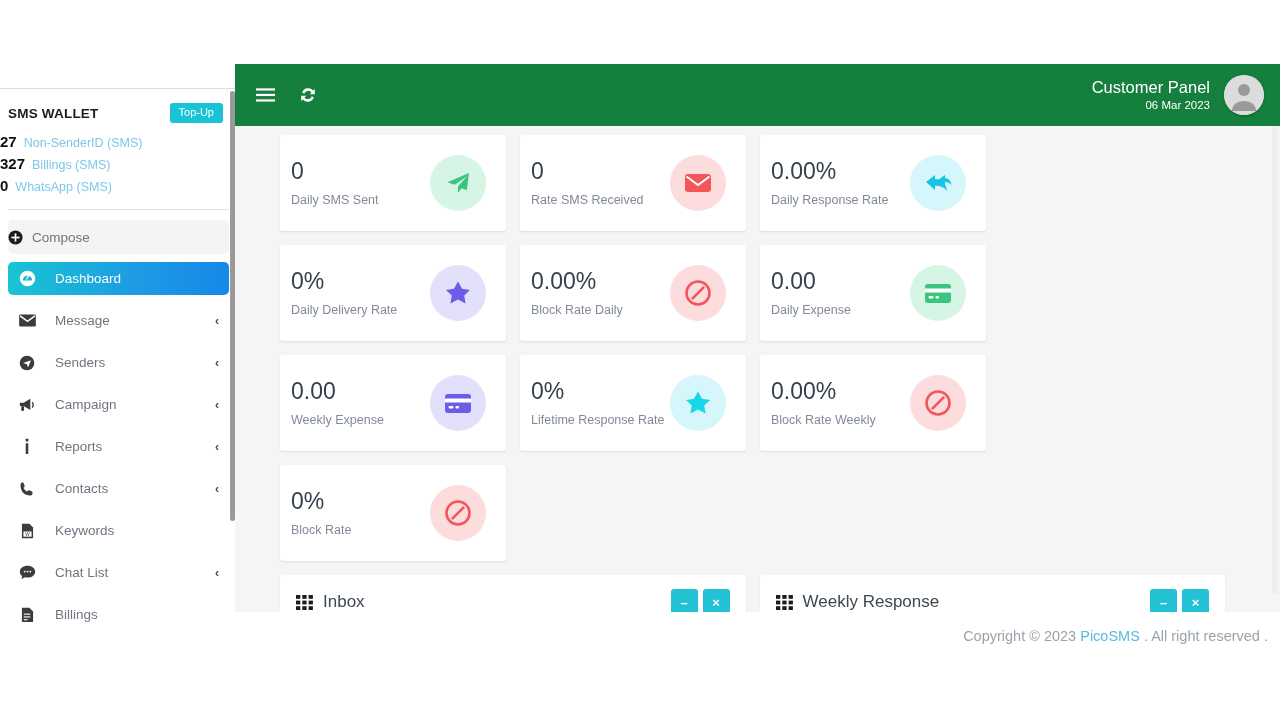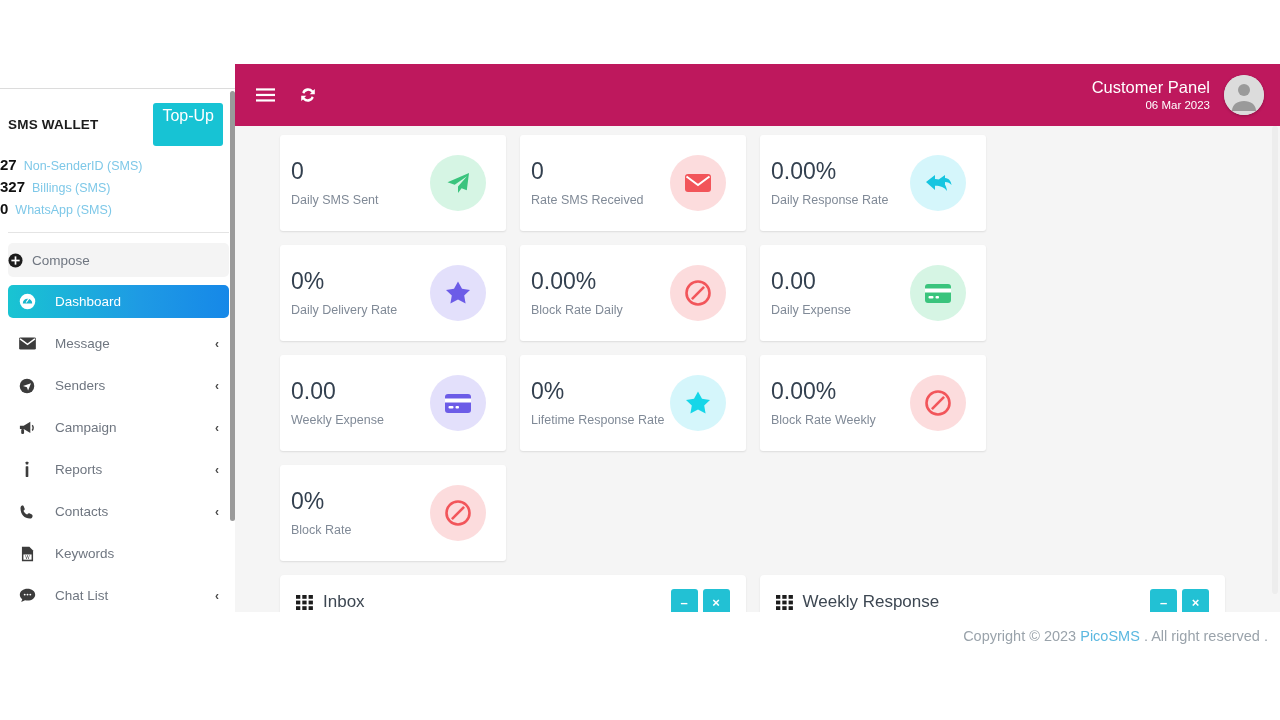--- a/index.html
+++ b/index.html
@@ -21,22 +21,22 @@
   }
   .wallet-head {
     display: flex; align-items: center; justify-content: space-between;
     padding: 14px 14px 8px 8px;
   }
   .wallet-title {
     font-size: 13.5px; font-weight: bold; color: #1c1c1c;
     letter-spacing: .2px;
   }
   .topup-btn {
-    background: #17c3d4; color: #fff; font-size: 16px;
-    padding: 3px 9px 21px; border-radius: 3px; border: none;
+    background: #17c3d4; color: #fff; font-size: 11px;
+    padding: 3px 9px 4px; border-radius: 3px; border: none;
     font-family: "Liberation Sans", sans-serif; cursor: pointer;
     line-height: 1.2;
   }
   .wallet-rows { padding: 0 0 10px; }
   .wallet-row {
     display: flex; align-items: baseline; gap: 7px;
     padding: 2px 0 3px;
   }
   .wallet-num { font-size: 15px; font-weight: bold; color: #111; }
   .wallet-label { font-size: 12.5px; color: #7ec8e8; }
@@ -74,21 +74,21 @@
   }
 
   .sb-scroll {
     position: absolute; right: 2px; top: 2px; width: 5px; height: 430px;
     background: #9a9a9a; border-radius: 3px;
   }
 
   
   .header {
     position: absolute; left: 235px; top: 64px; width: 1045px; height: 62px;
-    background: #be185d; display: flex; align-items: center;
+    background: #15803d; display: flex; align-items: center;
   }
   .hdr-left { display: flex; align-items: center; gap: 23px; padding-left: 21px; }
   .hdr-icon-btn {
     background: none; border: none; color: #fff; cursor: pointer;
     display: flex; align-items: center; justify-content: center;
     padding: 0;
   }
   .hdr-right {
     margin-left: auto; display: flex; align-items: center; gap: 14px;
     padding-right: 16px;

